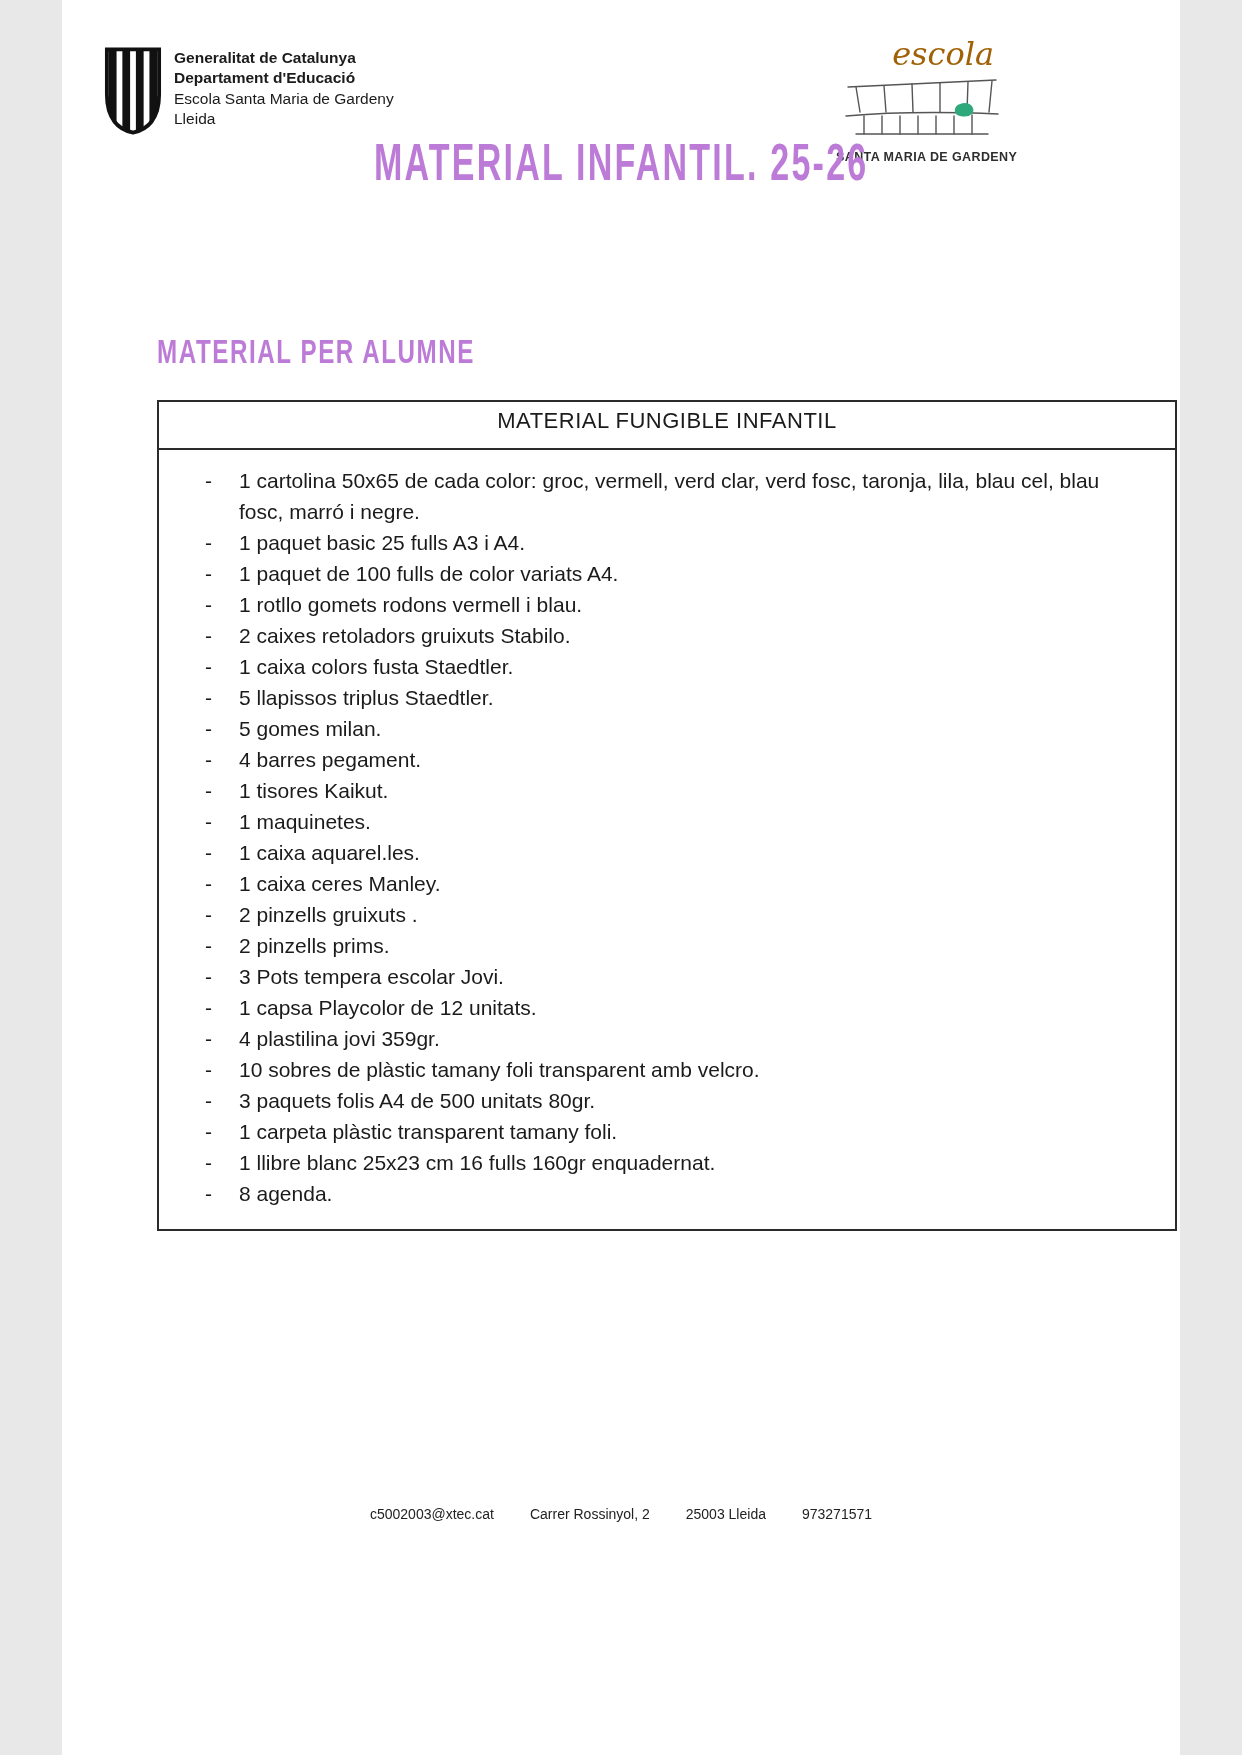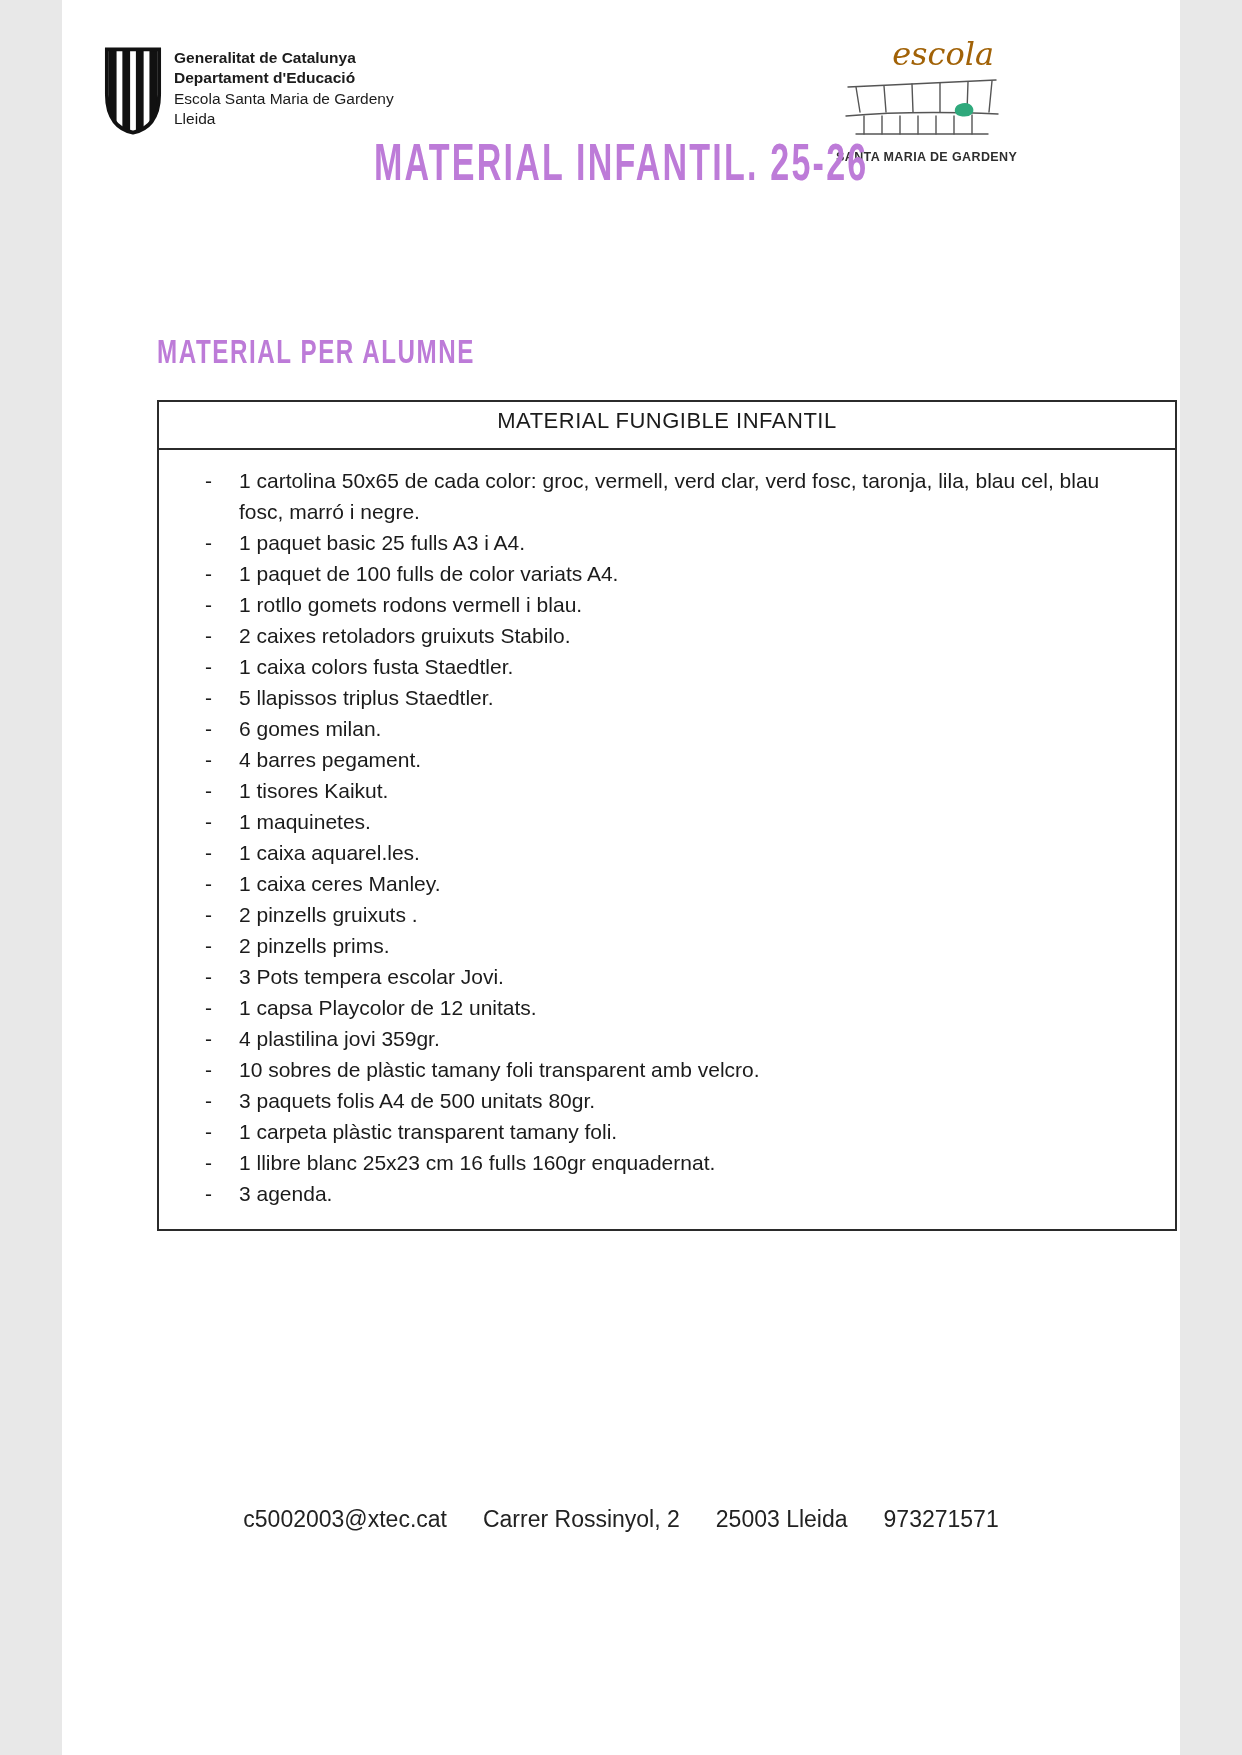--- a/index.html
+++ b/index.html
@@ -122,21 +122,21 @@
 
   
   .footer {
     position: absolute;
     top: 1506px;
     left: 0;
     width: 100%;
     display: flex;
     justify-content: center;
     gap: 36px;
-    font-size: 23px;
+    font-size: 14px;
     color: #222;
   }
 </style>
 </head>
 <body>
 
 <div class="page">
 
   <div class="gc-block">
     <span class="shield">
@@ -232,21 +232,21 @@
           <span class="txt">1 caixa colors fusta Staedtler.</span>
         </div>
 
         <div class="row">
           <span class="dash">-</span>
           <span class="txt">5 llapissos triplus Staedtler.</span>
         </div>
 
         <div class="row">
           <span class="dash">-</span>
-          <span class="txt">6 gomes milan.</span>
+          <span class="txt">5 gomes milan.</span>
         </div>
 
         <div class="row">
           <span class="dash">-</span>
           <span class="txt">4 barres pegament.</span>
         </div>
 
         <div class="row">
           <span class="dash">-</span>
           <span class="txt">1 tisores Kaikut.</span>
@@ -307,21 +307,21 @@
           <span class="txt">1 carpeta plàstic transparent tamany foli.</span>
         </div>
 
         <div class="row">
           <span class="dash">-</span>
           <span class="txt">1 llibre blanc 25x23 cm 16 fulls 160gr enquadernat.</span>
         </div>
 
         <div class="row">
           <span class="dash">-</span>
-          <span class="txt">3 agenda.</span>
+          <span class="txt">8 agenda.</span>
         </div>
       </div>
   </section>
 
   <footer class="footer">
     <span>c5002003@xtec.cat</span>
     <span>Carrer Rossinyol, 2</span>
     <span>25003 Lleida</span>
     <span>973271571</span>
   </footer>

